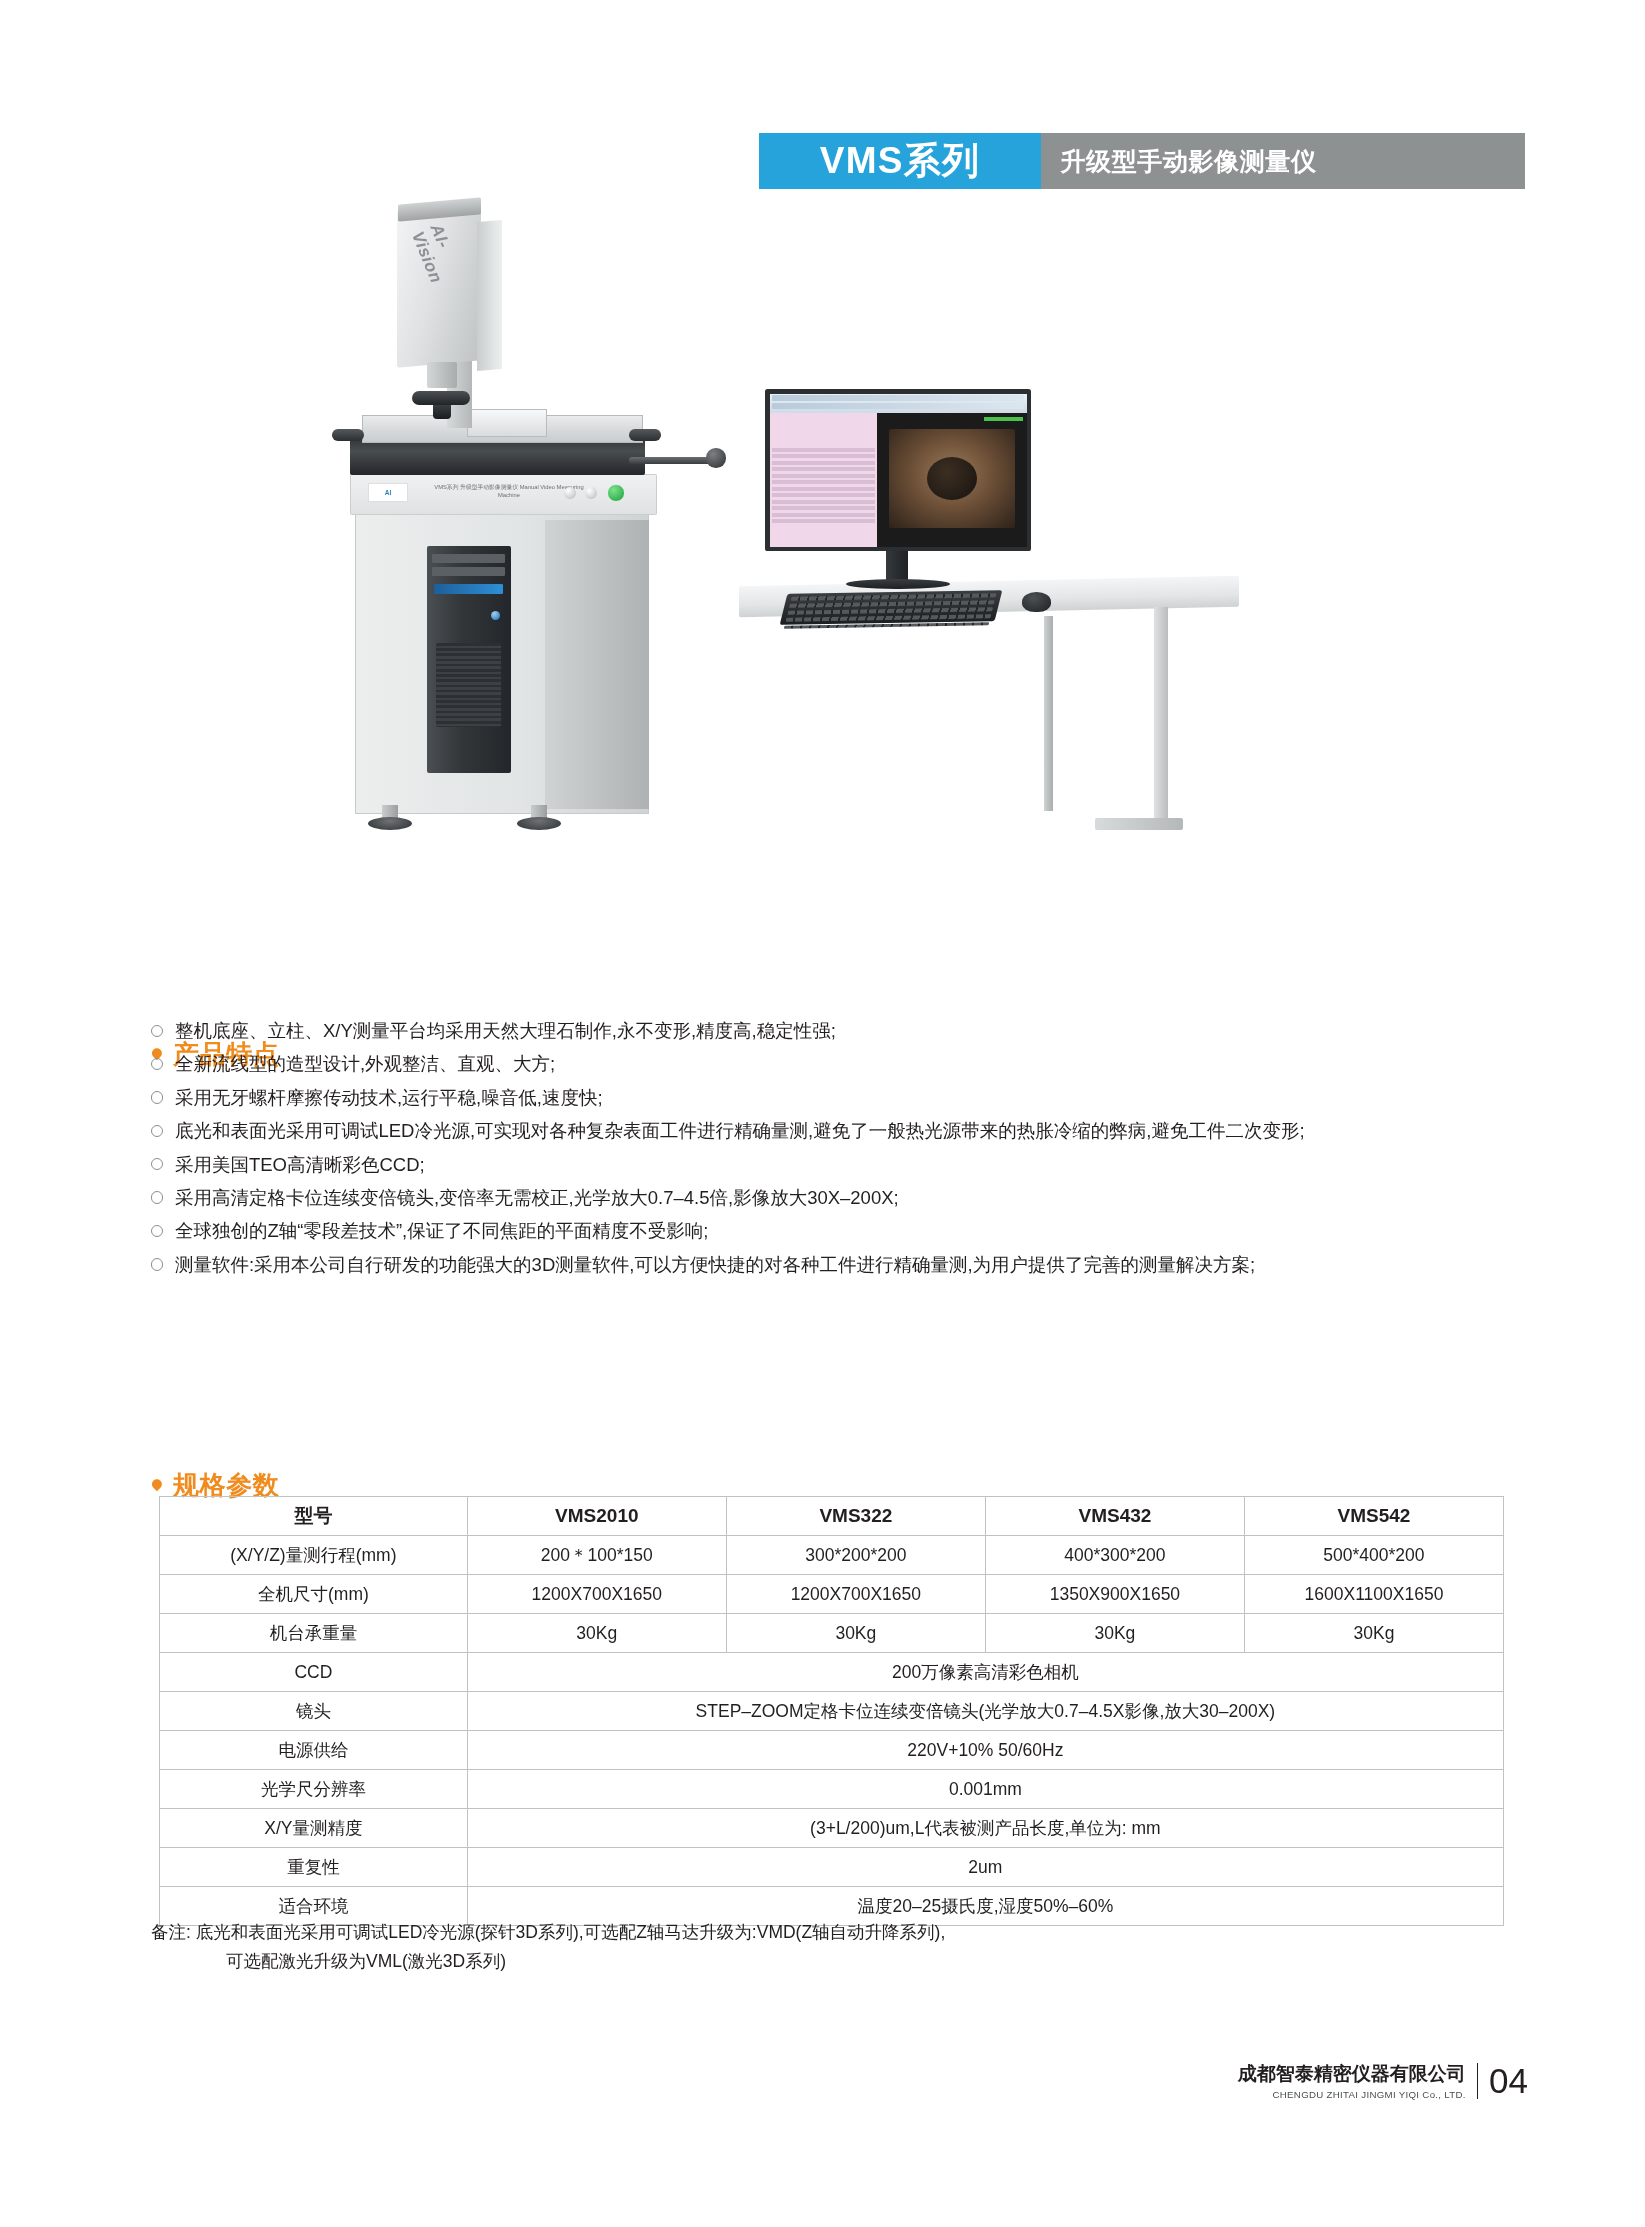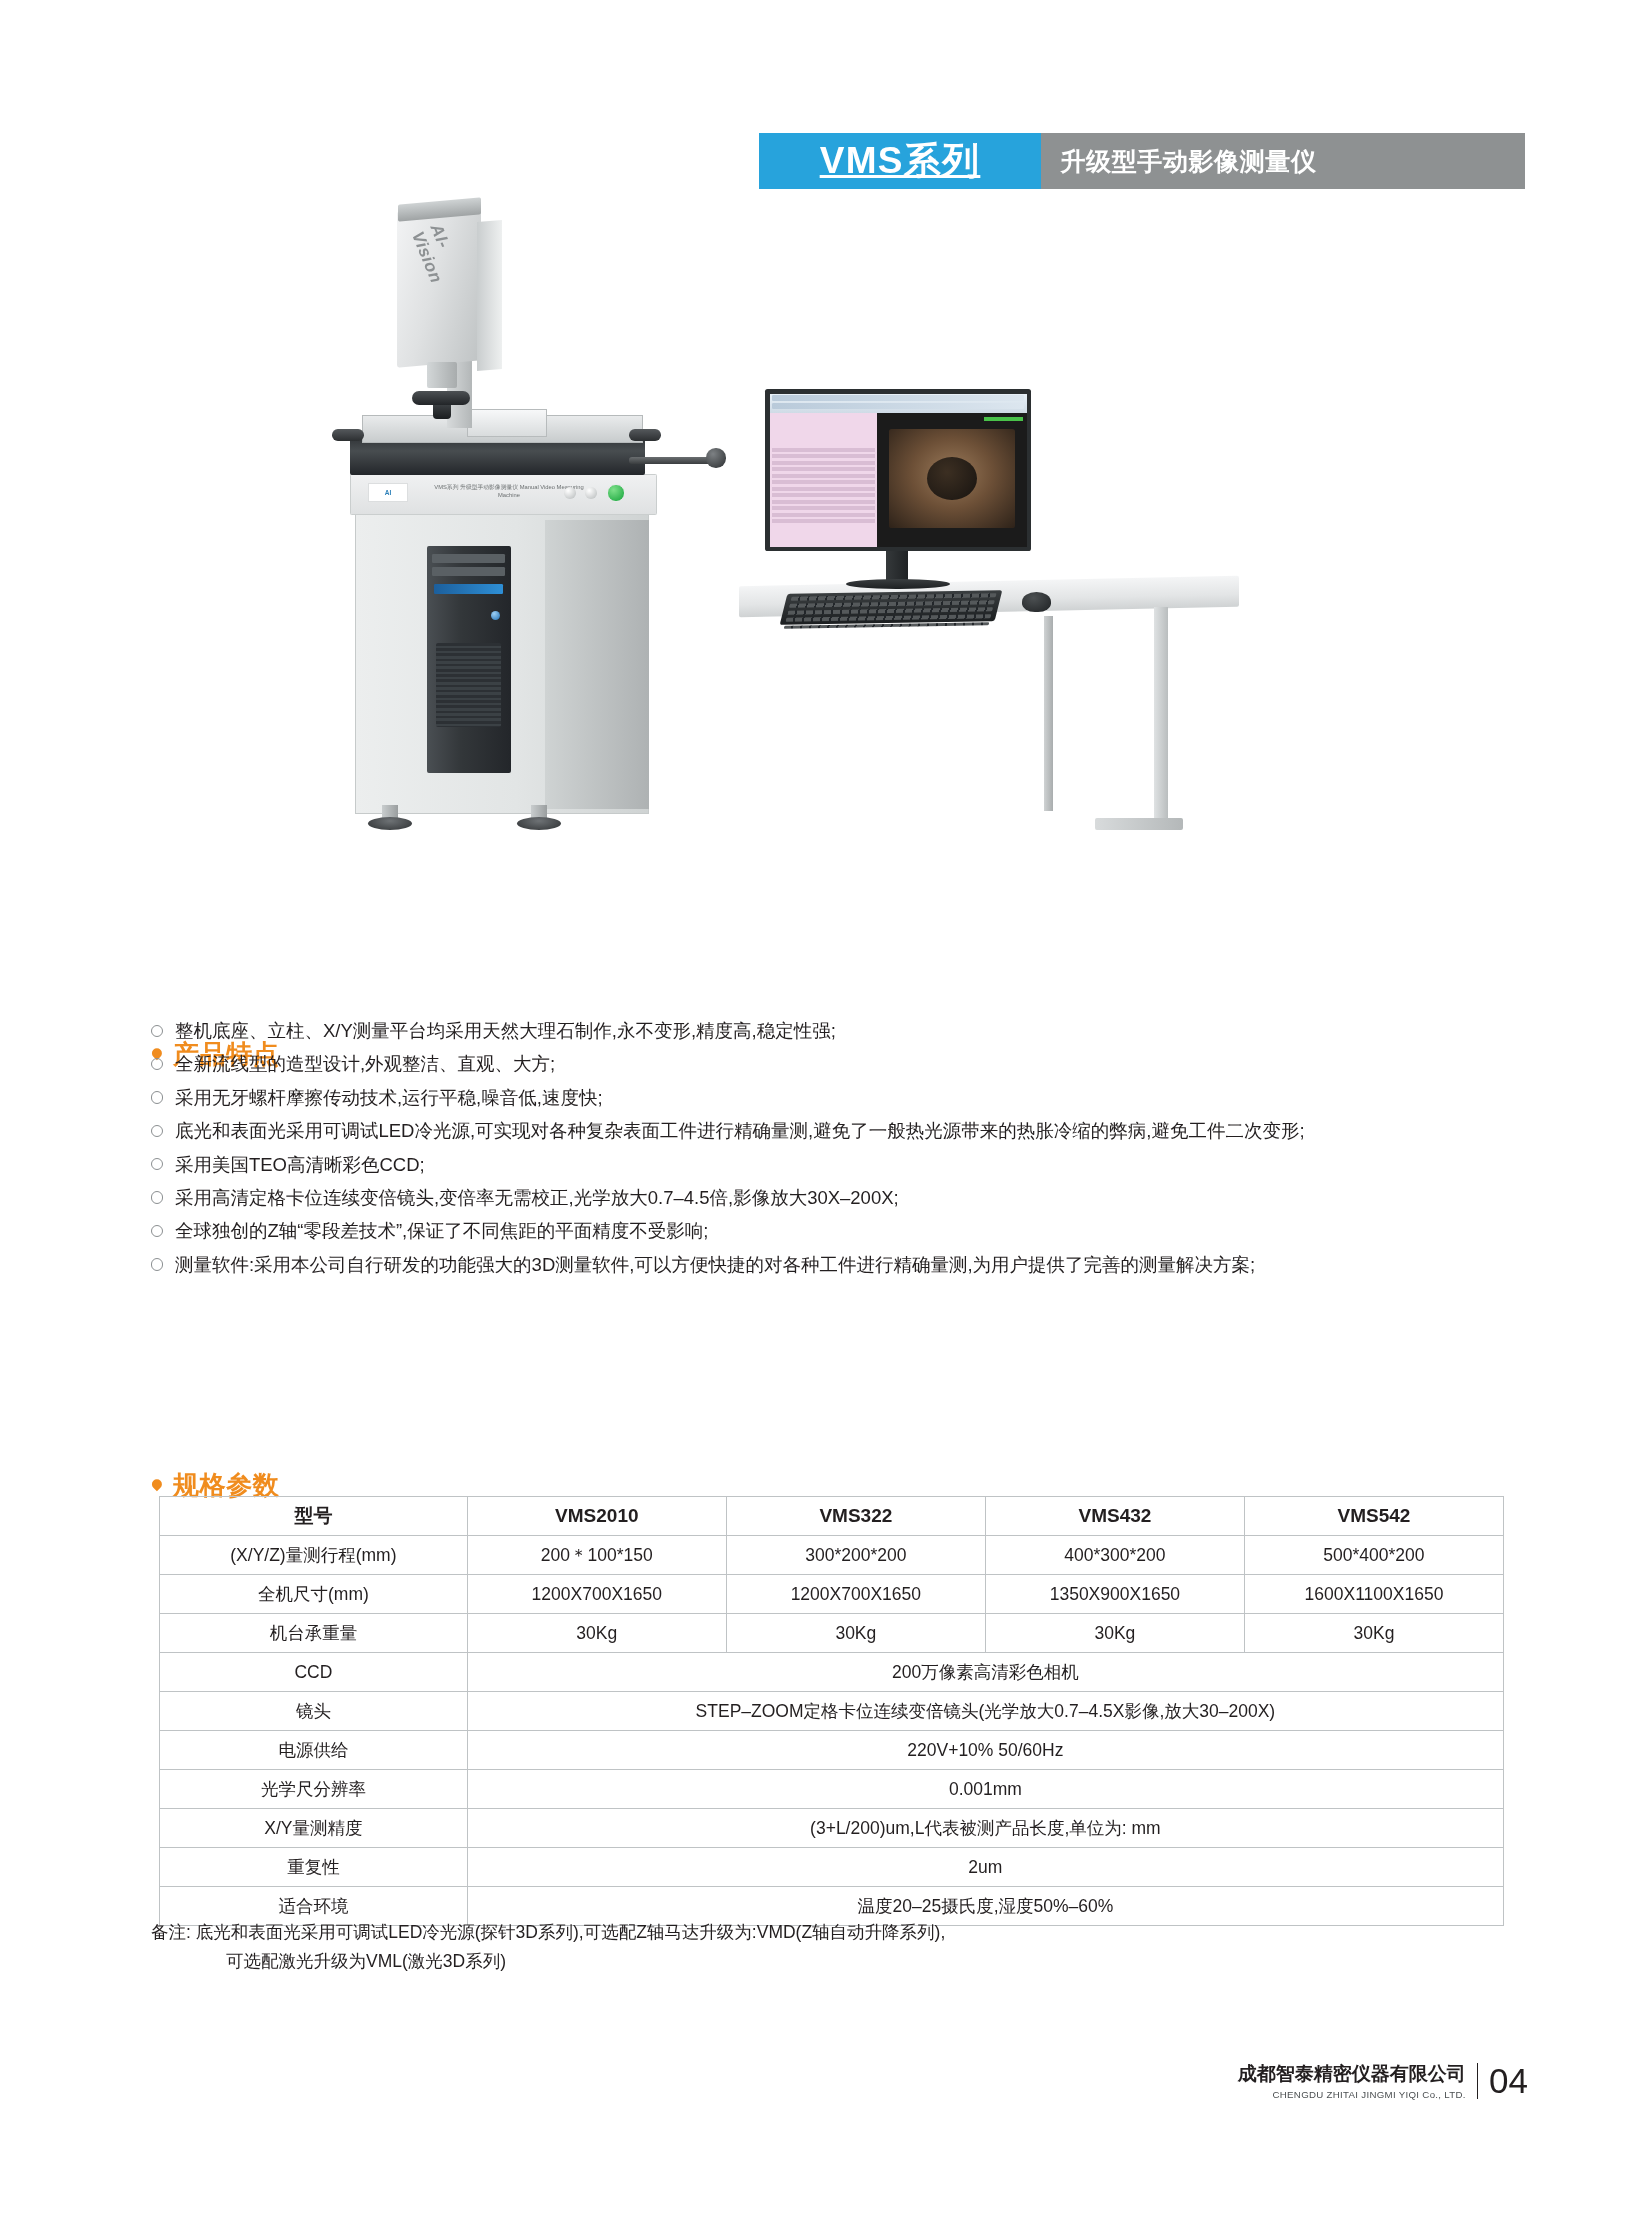--- a/index.html
+++ b/index.html
@@ -32,21 +32,20 @@
     display: flex;
     align-items: center;
     justify-content: center;
   }
   .banner-blue-text {
     color: #ffffff;
     font-size: 37px;
     font-weight: bold;
     letter-spacing: 1.3px;
     font-family: "Liberation Sans", sans-serif;
-    text-decoration: underline;
   }
   .banner-gray {
     background: #8e9192;
     flex: 1;
     display: flex;
     align-items: center;
     padding-left: 19.5px;
   }
   .banner-gray-text {
     color: #ffffff;

